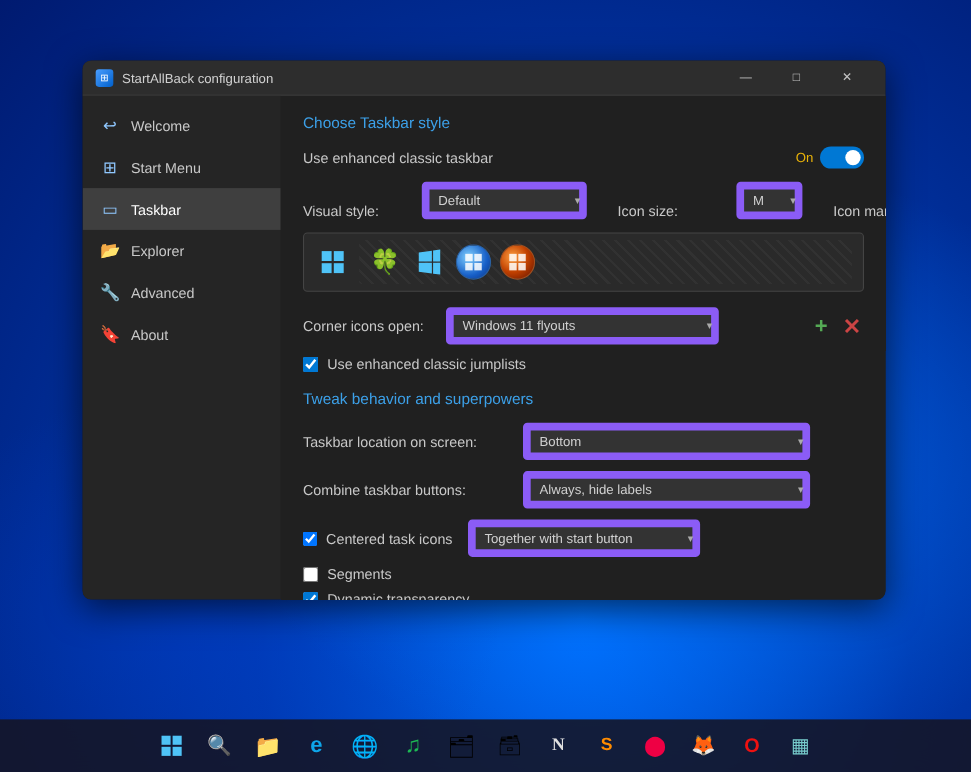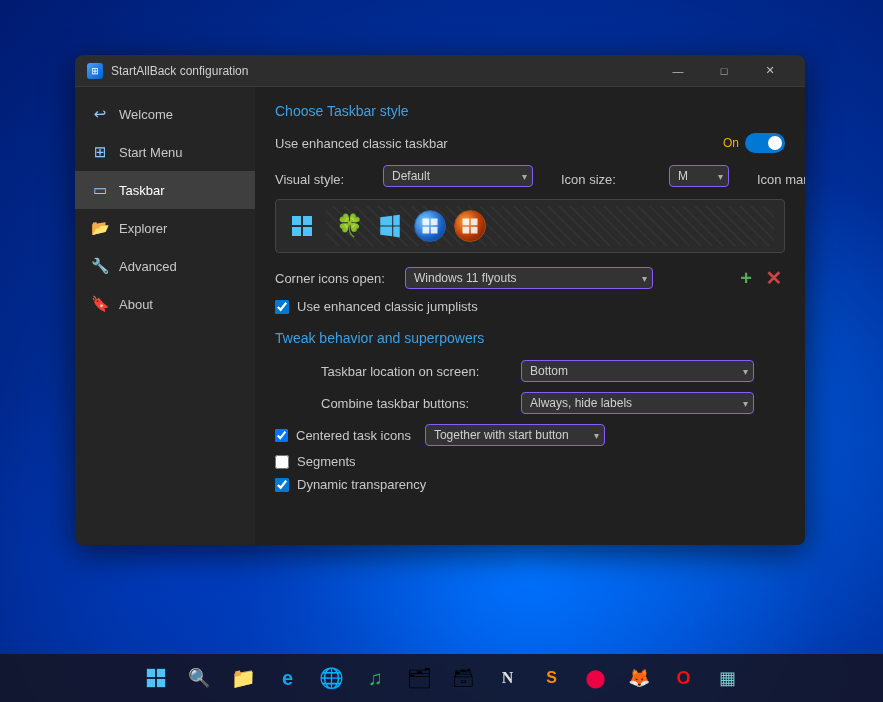--- a/index.html
+++ b/index.html
@@ -187,21 +187,21 @@
       gap: 28px;
       margin-bottom: 12px;
     }
     .options-label {
       color: #c8c8c8;
       font-size: 13px;
       min-width: 80px;
     }
     .select-box {
       background: #333;
-      border: 1px solid #8b5cf6;
+      border: 7px solid #8b5cf6;
       color: #d0d0d0;
       padding: 3px 8px;
       border-radius: 4px;
       font-size: 12px;
       cursor: pointer;
       appearance: none;
       -webkit-appearance: none;
       padding-right: 22px;
       position: relative;
     }
@@ -326,23 +326,22 @@
     .tweak-row {
       display: flex;
       align-items: center;
       gap: 10px;
       margin-bottom: 10px;
     }
     .tweak-label {
       color: #c8c8c8;
       font-size: 13px;
       min-width: 190px;
-      margin-left: 46px;
-    }
-    .select-location { width: 233px; }
+    }
+    .select-location { width: 261px; }
 
     
     .centered-row {
       display: flex;
       align-items: center;
       gap: 8px;
       margin-bottom: 8px;
     }
 
     
@@ -535,21 +534,21 @@
               <option>When taskbar is full</option>
               <option>Never</option>
             </select>
           </div>
         </div>
 
         <div class="centered-row">
           <input type="checkbox" checked="" id="centered" style="">
           <label for="centered" class="checkbox-label">Centered task icons</label>
           <div class="select-wrapper" style="margin-left: 6px;">
-            <select class="select-box" style="width: 180px;">
+            <select class="select-box" style="width: 211px;">
               <option selected="">Together with start button</option>
               <option>Center only tasks</option>
               <option>Classic left</option>
             </select>
           </div>
         </div>
 
         <div class="checkbox-row">
           <input type="checkbox" id="segments" style="">
           <label for="segments" class="checkbox-label">Segments</label>

